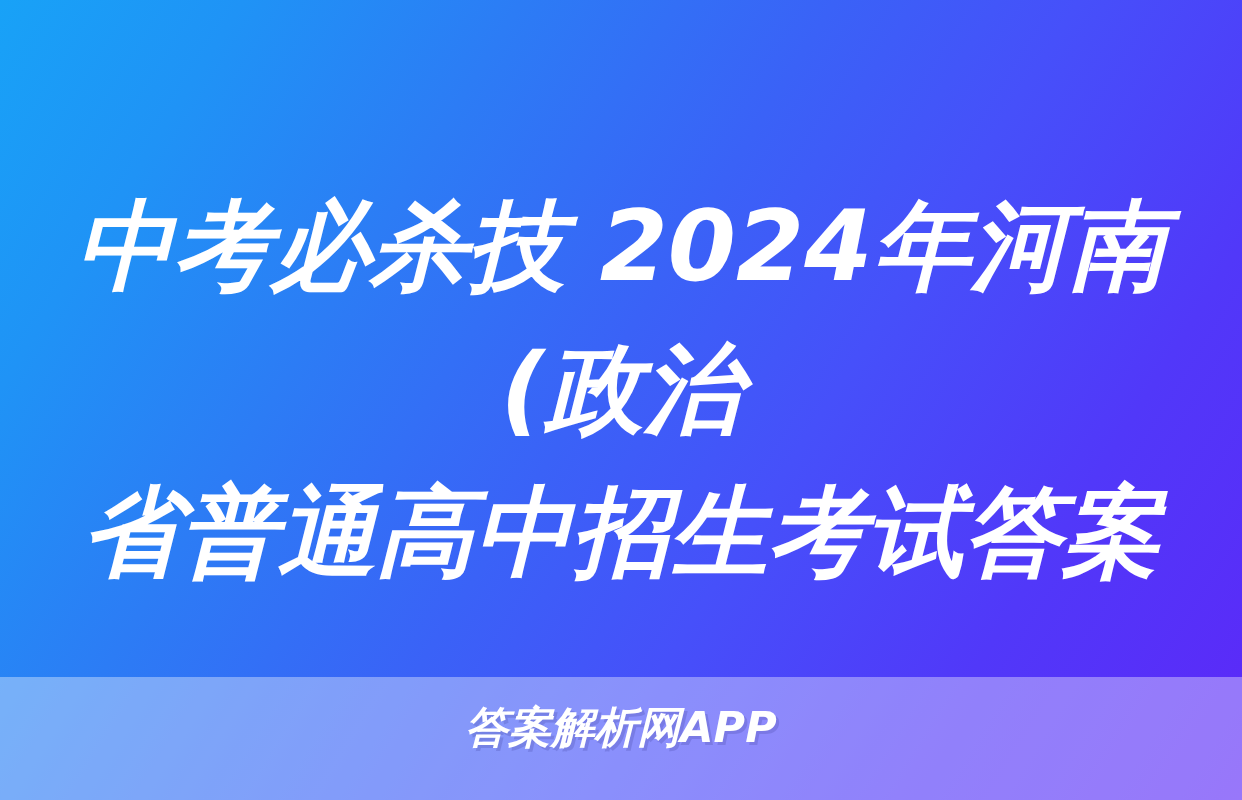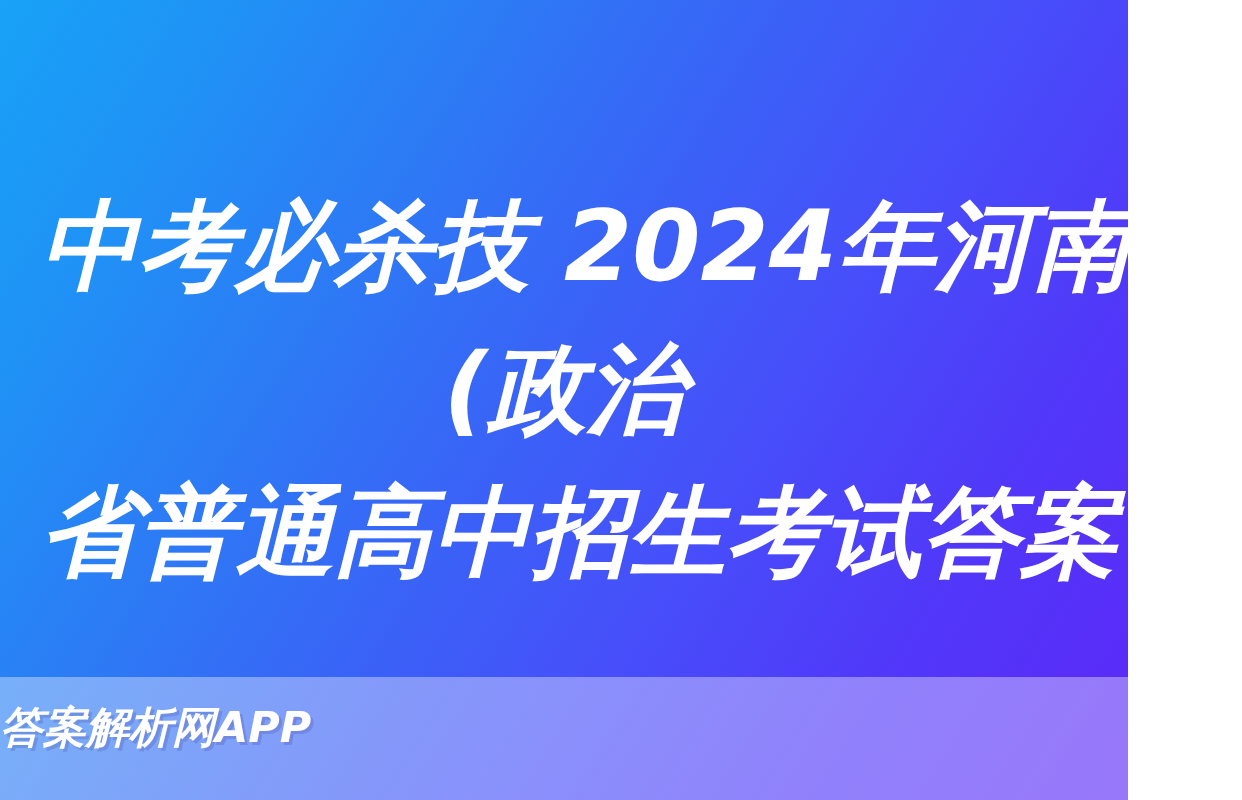--- a/index.html
+++ b/index.html
@@ -7,21 +7,21 @@
     margin: 0;
     padding: 0;
     background: #ffffff;
   }
   body {
     font-family: "DejaVu Sans", "Liberation Sans", sans-serif;
   }
 
   #banner {
     position: relative;
-    width: 1128px;
+    width: 1242px;
     height: 800px;
     overflow: hidden;
     
     background:
       linear-gradient(122deg,
         #18a2f7 0%,
         #1f93f6 14%,
         #2c7cf5 30%,
         #3a62f7 48%,
         #4650fa 62%,
@@ -62,20 +62,21 @@
     height: 123px;
     background: rgba(255, 255, 255, 0.37);
     z-index: 4;
   }
 
   #watermark {
     position: absolute;
     left: 0;
     right: 0;
     top: 701px;
+    text-align: center;
     z-index: 5;
     color: #ffffff;
     font-family: "DejaVu Sans", "Liberation Sans", sans-serif;
     font-weight: 700;
     font-style: italic;
     font-size: 43px;
     line-height: 52px;
     letter-spacing: 0px;
     white-space: nowrap;
     text-shadow: 3px 3px 0 rgba(60, 60, 150, 0.22);

